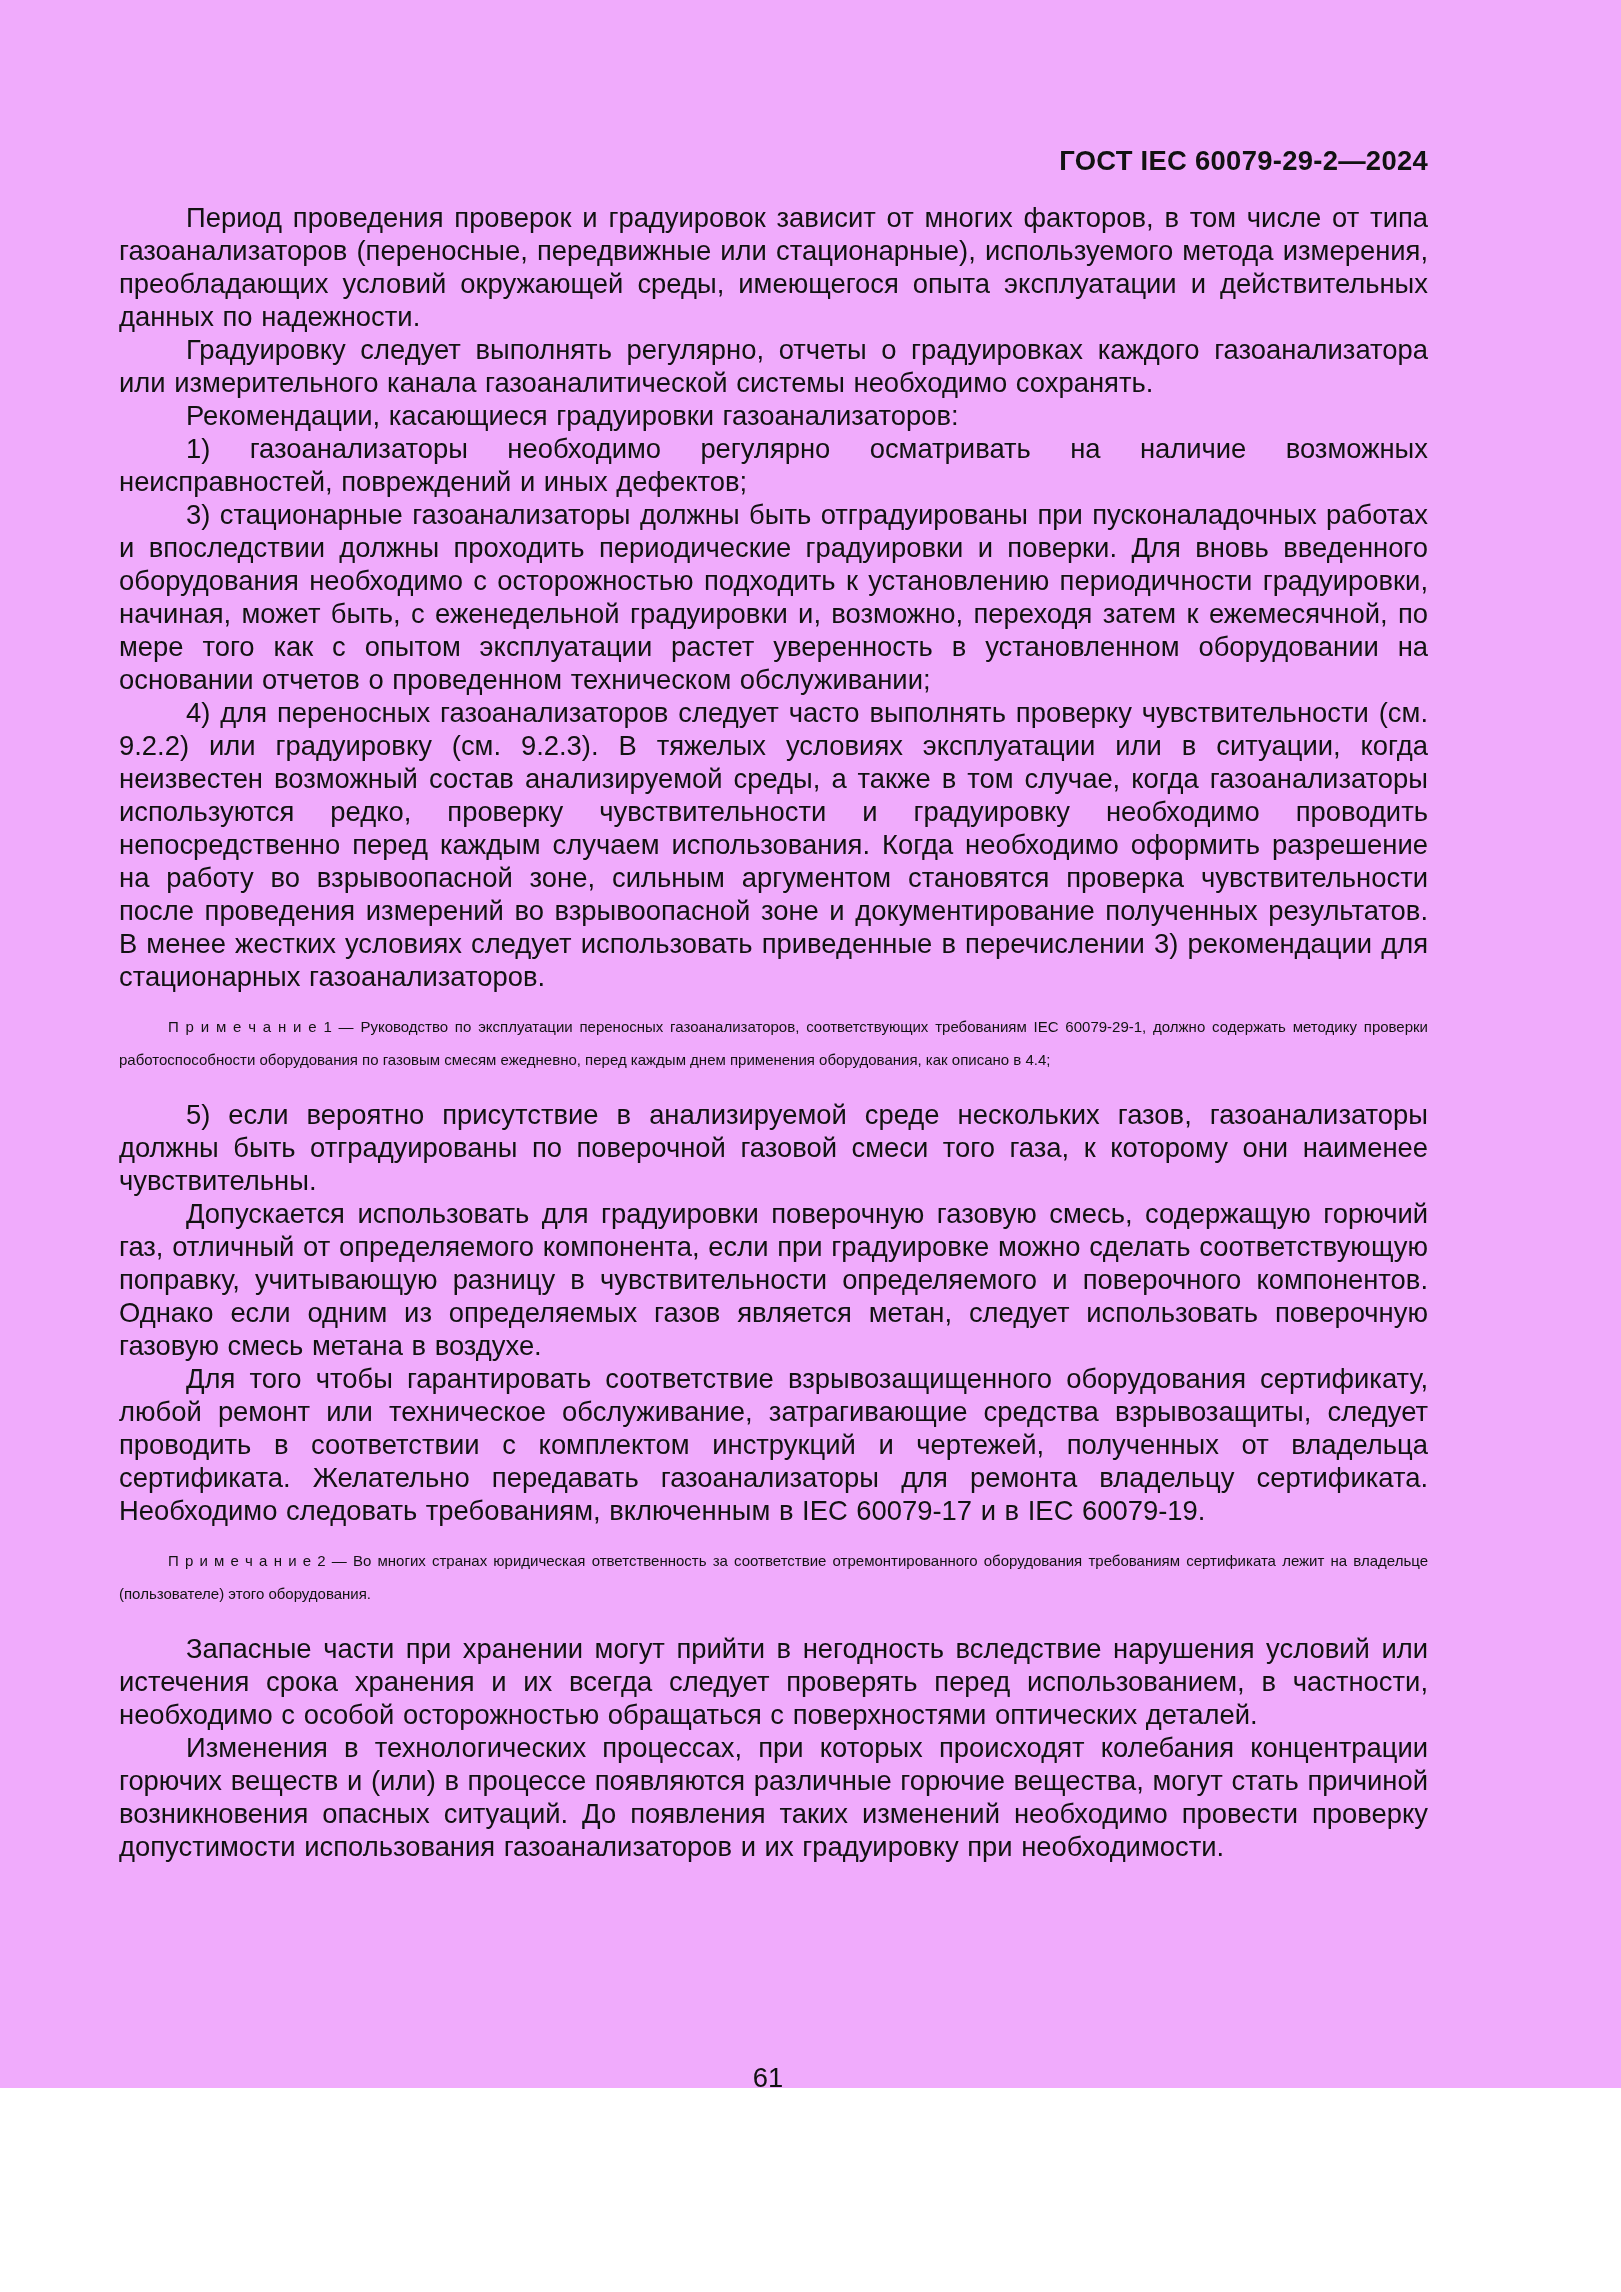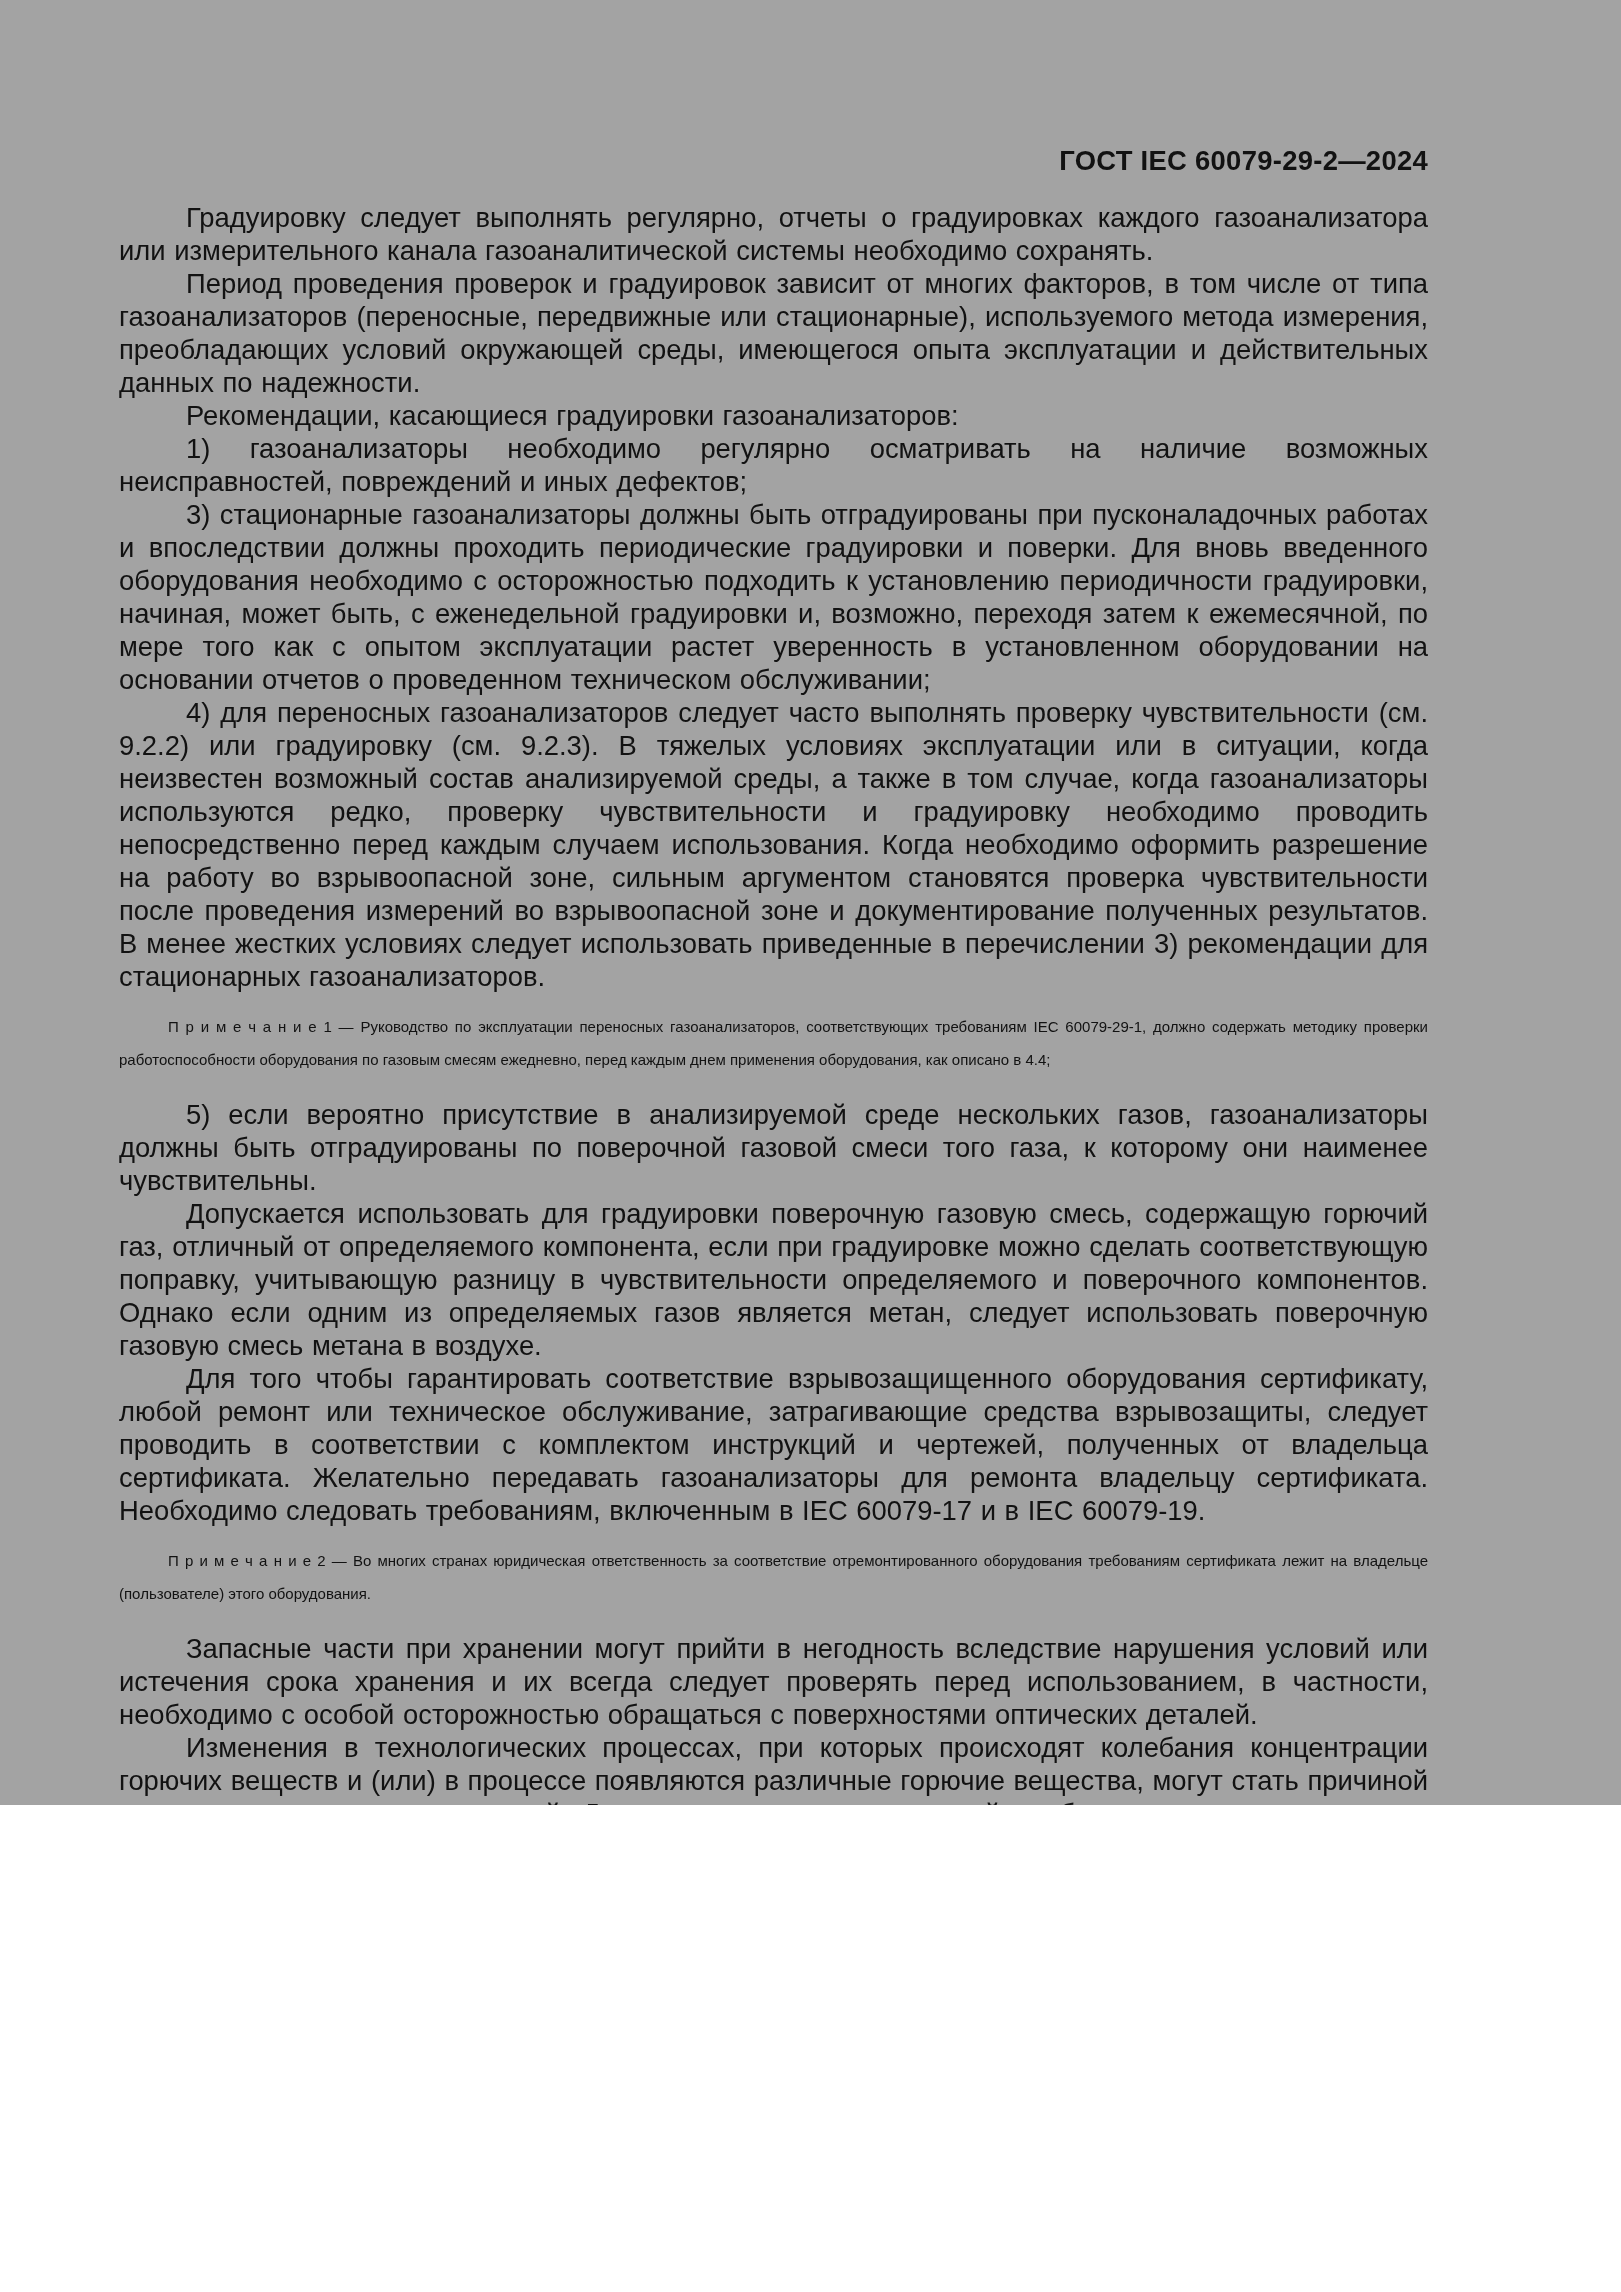--- a/index.html
+++ b/index.html
@@ -3,22 +3,22 @@
 <meta charset="utf-8">
 <style>
   html, body {
     margin: 0;
     padding: 0;
     background: #ffffff;
   }
   .page {
     position: relative;
     width: 1621px;
-    height: 1805px;
-    background: #a3a3a3;
+    height: 2088px;
+    background: #f0abfc;
     font-family: "Liberation Sans", sans-serif;
     color: #121212;
     overflow: hidden;
   }
   .content {
     position: absolute;
     left: 119px;
     top: 145px;
     width: 1309px;
   }
@@ -55,22 +55,22 @@
     line-height: 32px;
   }
 </style>
 </head>
 <body>
 
 <div class="page">
   <div class="content">
     <div class="doc-header">ГОСТ IEC 60079-29-2—2024</div>
     <div>
+        <p class="body-para">Период проведения проверок и градуировок зависит от многих факторов, в том числе от типа газоанализаторов (переносные, передвижные или стационарные), используемого метода измерения, преобладающих условий окружающей среды, имеющегося опыта эксплуатации и действительных данных по надежности.</p>
         <p class="body-para">Градуировку следует выполнять регулярно, отчеты о градуировках каждого газоанализатора или измерительного канала газоаналитической системы необходимо сохранять.</p>
-        <p class="body-para">Период проведения проверок и градуировок зависит от многих факторов, в том числе от типа газоанализаторов (переносные, передвижные или стационарные), используемого метода измерения, преобладающих условий окружающей среды, имеющегося опыта эксплуатации и действительных данных по надежности.</p>
         <p class="body-para">Рекомендации, касающиеся градуировки газоанализаторов:</p>
         <p class="body-para">1) газоанализаторы необходимо регулярно осматривать на наличие возможных неисправностей, повреждений и иных дефектов;</p>
         <p class="body-para">3) стационарные газоанализаторы должны быть отградуированы при пусконаладочных работах и впоследствии должны проходить периодические градуировки и поверки. Для вновь введенного оборудования необходимо с осторожностью подходить к установлению периодичности градуировки, начиная, может быть, с еженедельной градуировки и, возможно, переходя затем к ежемесячной, по мере того как с опытом эксплуатации растет уверенность в установленном оборудовании на основании отчетов о проведенном техническом обслуживании;</p>
         <p class="body-para">4) для переносных газоанализаторов следует часто выполнять проверку чувствительности (см. 9.2.2) или градуировку (см. 9.2.3). В тяжелых условиях эксплуатации или в ситуации, когда неизвестен возможный состав анализируемой среды, а также в том случае, когда газоанализаторы используются редко, проверку чувствительности и градуировку необходимо проводить непосредственно перед каждым случаем использования. Когда необходимо оформить разрешение на работу во взрывоопасной зоне, сильным аргументом становятся проверка чувствительности после проведения измерений во взрывоопасной зоне и документирование полученных результатов. В менее жестких условиях следует использовать приведенные в перечислении 3) рекомендации для стационарных газоанализаторов.</p>
         <p class="note-para">П р и м е ч а н и е   1 — Руководство по эксплуатации переносных газоанализаторов, соответствующих требованиям IEC 60079-29-1, должно содержать методику проверки работоспособности оборудования по газовым смесям ежедневно, перед каждым днем применения оборудования, как описано в 4.4;</p>
         <p class="body-para">5) если вероятно присутствие в анализируемой среде нескольких газов, газоанализаторы должны быть отградуированы по поверочной газовой смеси того газа, к которому они наименее чувствительны.</p>
         <p class="body-para">Допускается использовать для градуировки поверочную газовую смесь, содержащую горючий газ, отличный от определяемого компонента, если при градуировке можно сделать соответствующую поправку, учитывающую разницу в чувствительности определяемого и поверочного компонентов. Однако если одним из определяемых газов является метан, следует использовать поверочную газовую смесь метана в воздухе.</p>
         <p class="body-para">Для того чтобы гарантировать соответствие взрывозащищенного оборудования сертификату, любой ремонт или техническое обслуживание, затрагивающие средства взрывозащиты, следует проводить в соответствии с комплектом инструкций и чертежей, полученных от владельца сертификата. Желательно передавать газоанализаторы для ремонта владельцу сертификата. Необходимо следовать требованиям, включенным в IEC 60079-17 и в IEC 60079-19.</p>
         <p class="note-para">П р и м е ч а н и е   2 — Во многих странах юридическая ответственность за соответствие отремонтированного оборудования требованиям сертификата лежит на владельце (пользователе) этого оборудования.</p>
         <p class="body-para">Запасные части при хранении могут прийти в негодность вследствие нарушения условий или истечения срока хранения и их всегда следует проверять перед использованием, в частности, необходимо с особой осторожностью обращаться с поверхностями оптических деталей.</p>

